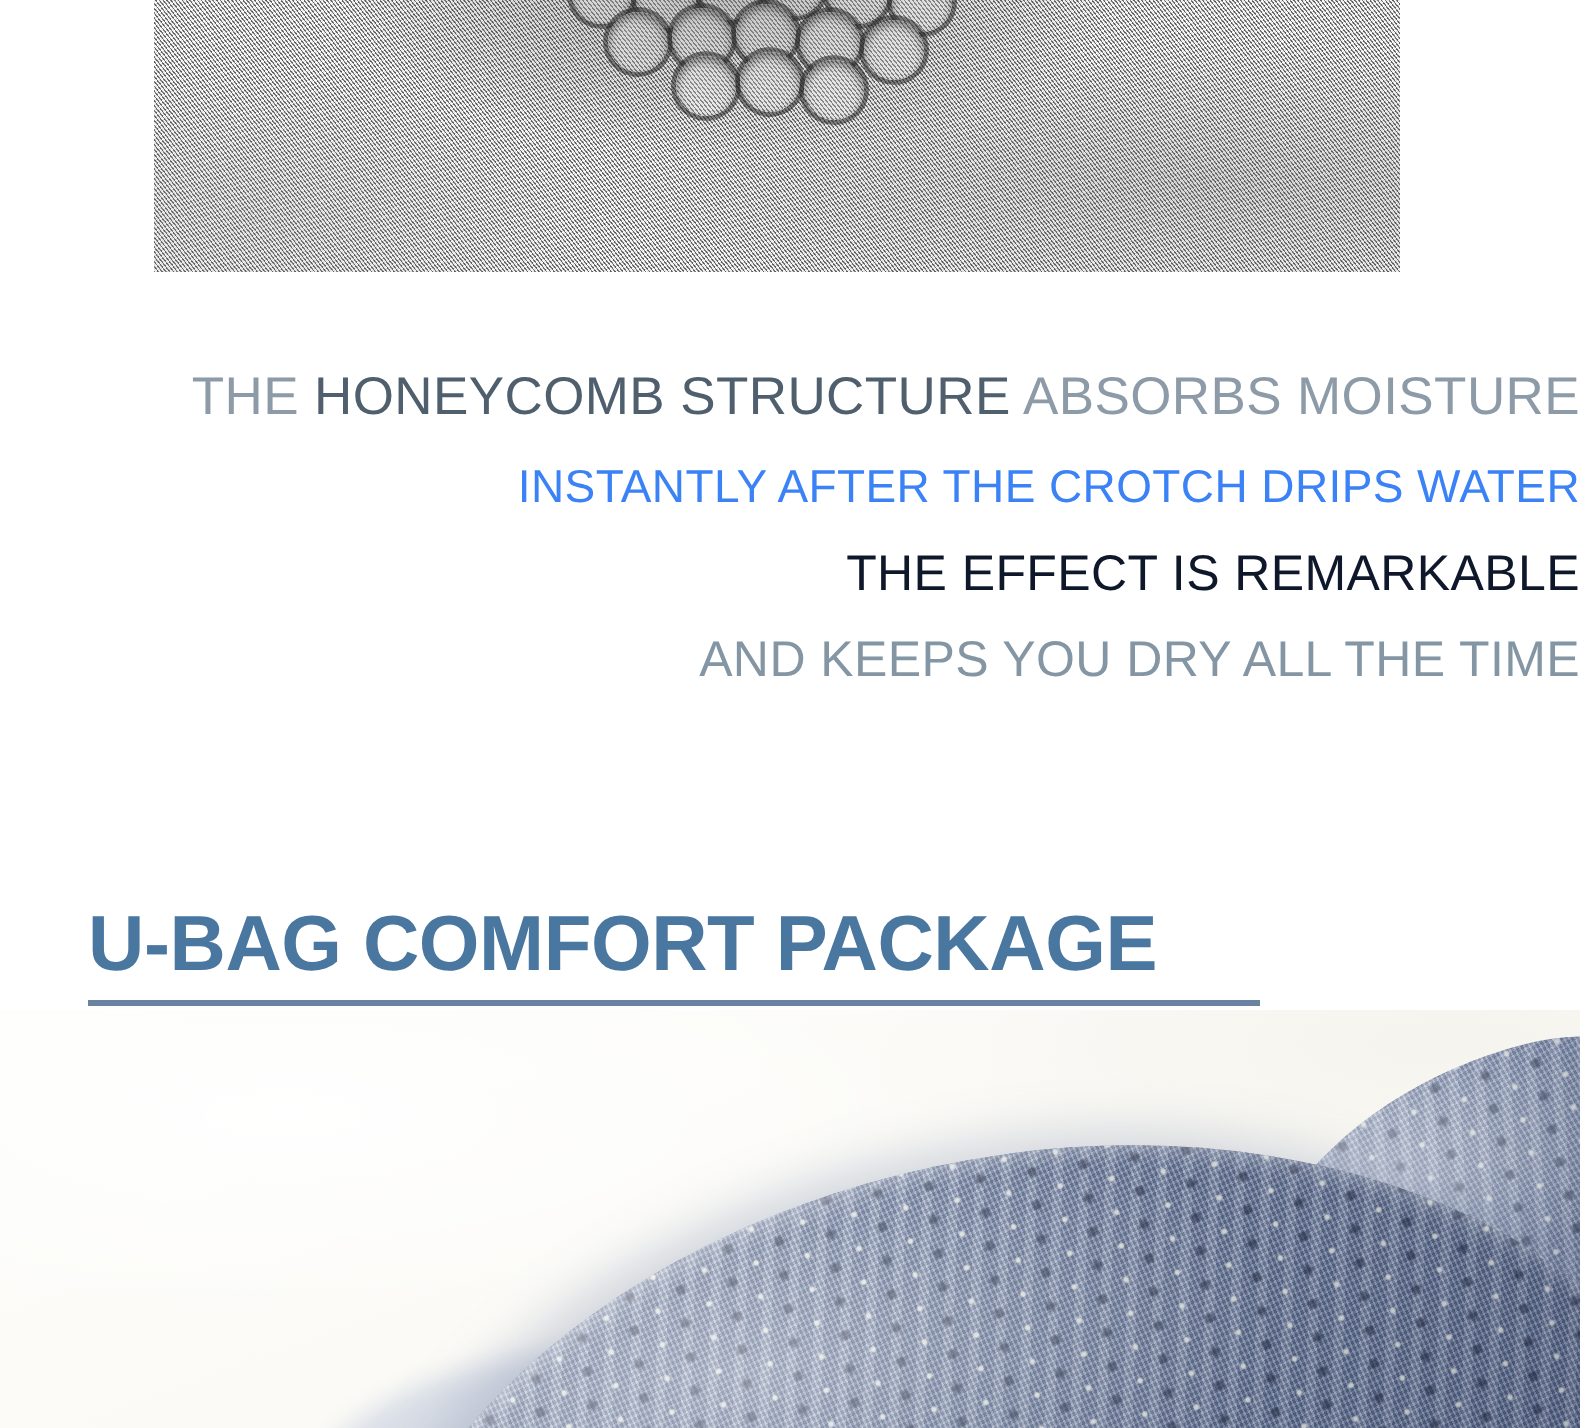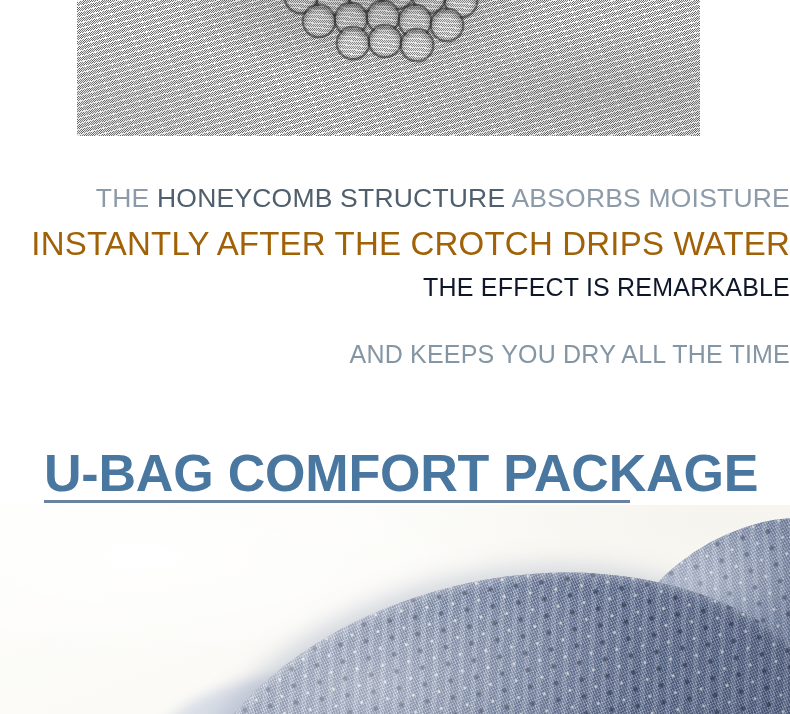--- a/index.html
+++ b/index.html
@@ -92,52 +92,50 @@
   }
   .desc-line-1 {
     font-size: 26.5px;
     line-height: 45px;
     color: #8d9ba8;
   }
   .desc-line-1 .strong {
     color: #4f5f6d;
   }
   .desc-line-2 {
-    font-size: 33px;
+    font-size: 23px;
     line-height: 45px;
-    color: #a16207;
+    color: #3b82f6;
   }
   .desc-line-3 {
     font-size: 25px;
     line-height: 43px;
     color: #0f172a;
   }
   .desc-line-4 {
     font-size: 25px;
     line-height: 43px;
     color: #8496a4;
-    margin-top: 24px;
   }
 
   
   .section-heading {
     position: absolute;
     left: 44px;
     top: 449px;
     width: 600px;
   }
   .section-heading .title {
     display: block;
-    font-size: 52px;
+    font-size: 39px;
     line-height: 48px;
     font-weight: bold;
     color: #4a77a0;
     letter-spacing: -0.2px;
     white-space: nowrap;
-    text-align: center;
   }
   .heading-rule {
     position: absolute;
     left: 44px;
     top: 500px;
     width: 586px;
     height: 3px;
     background: #6983a0;
   }
 

